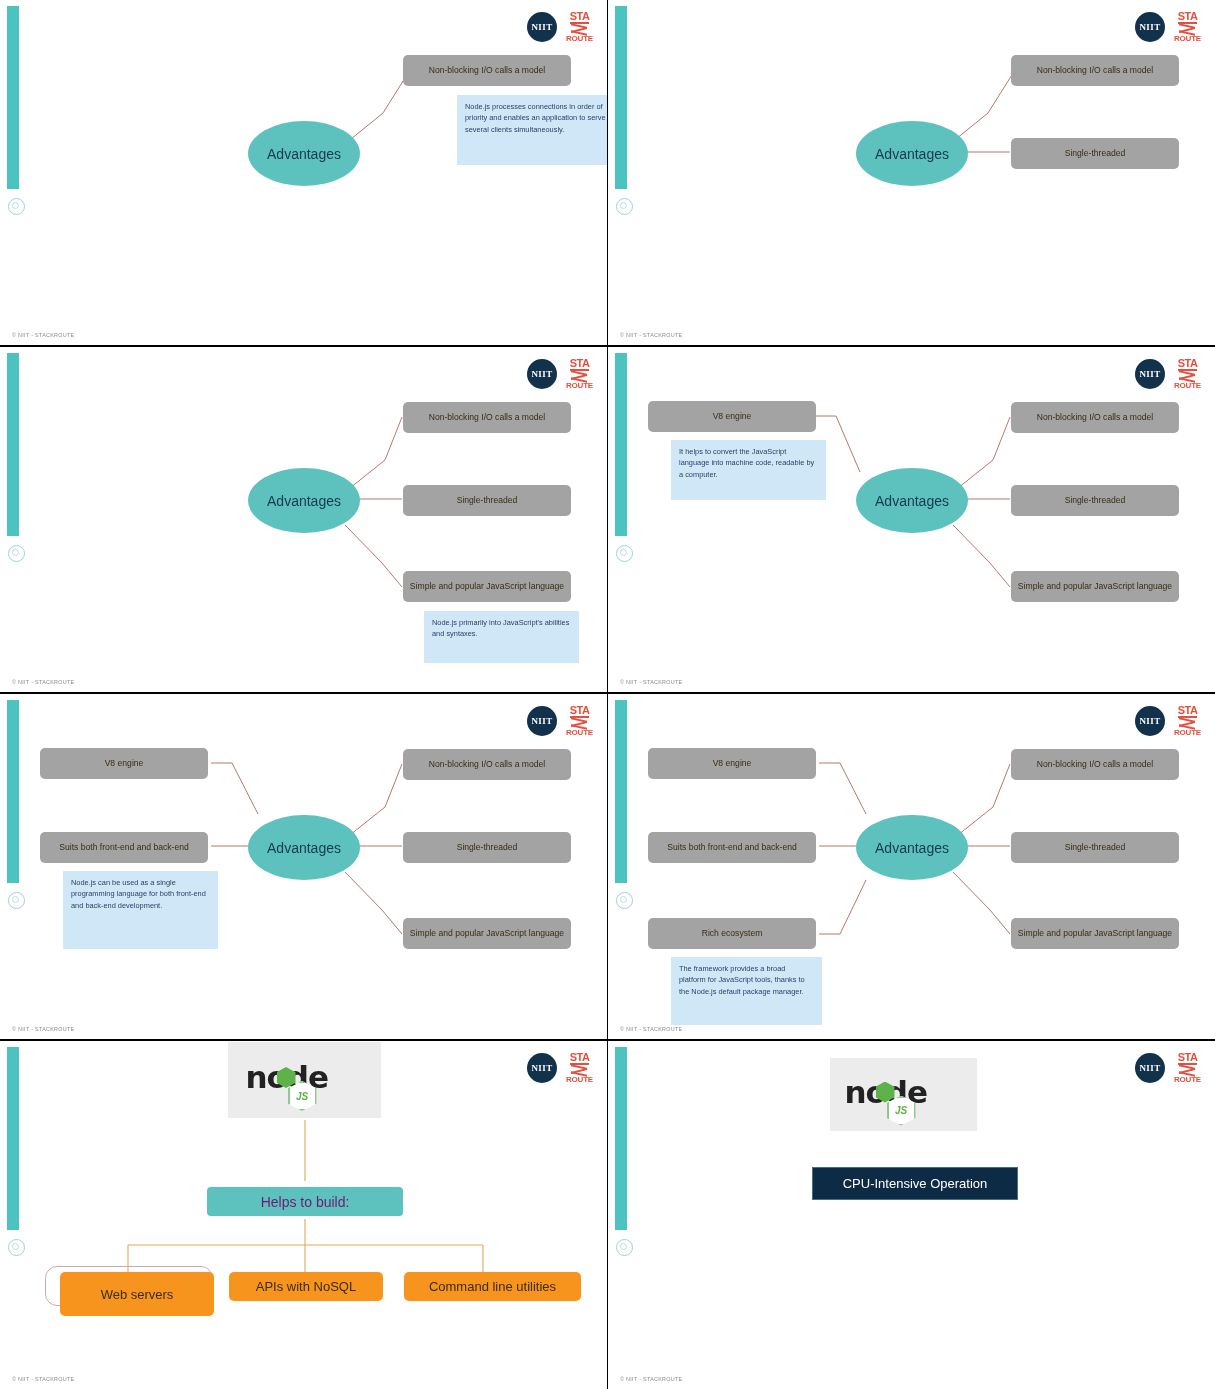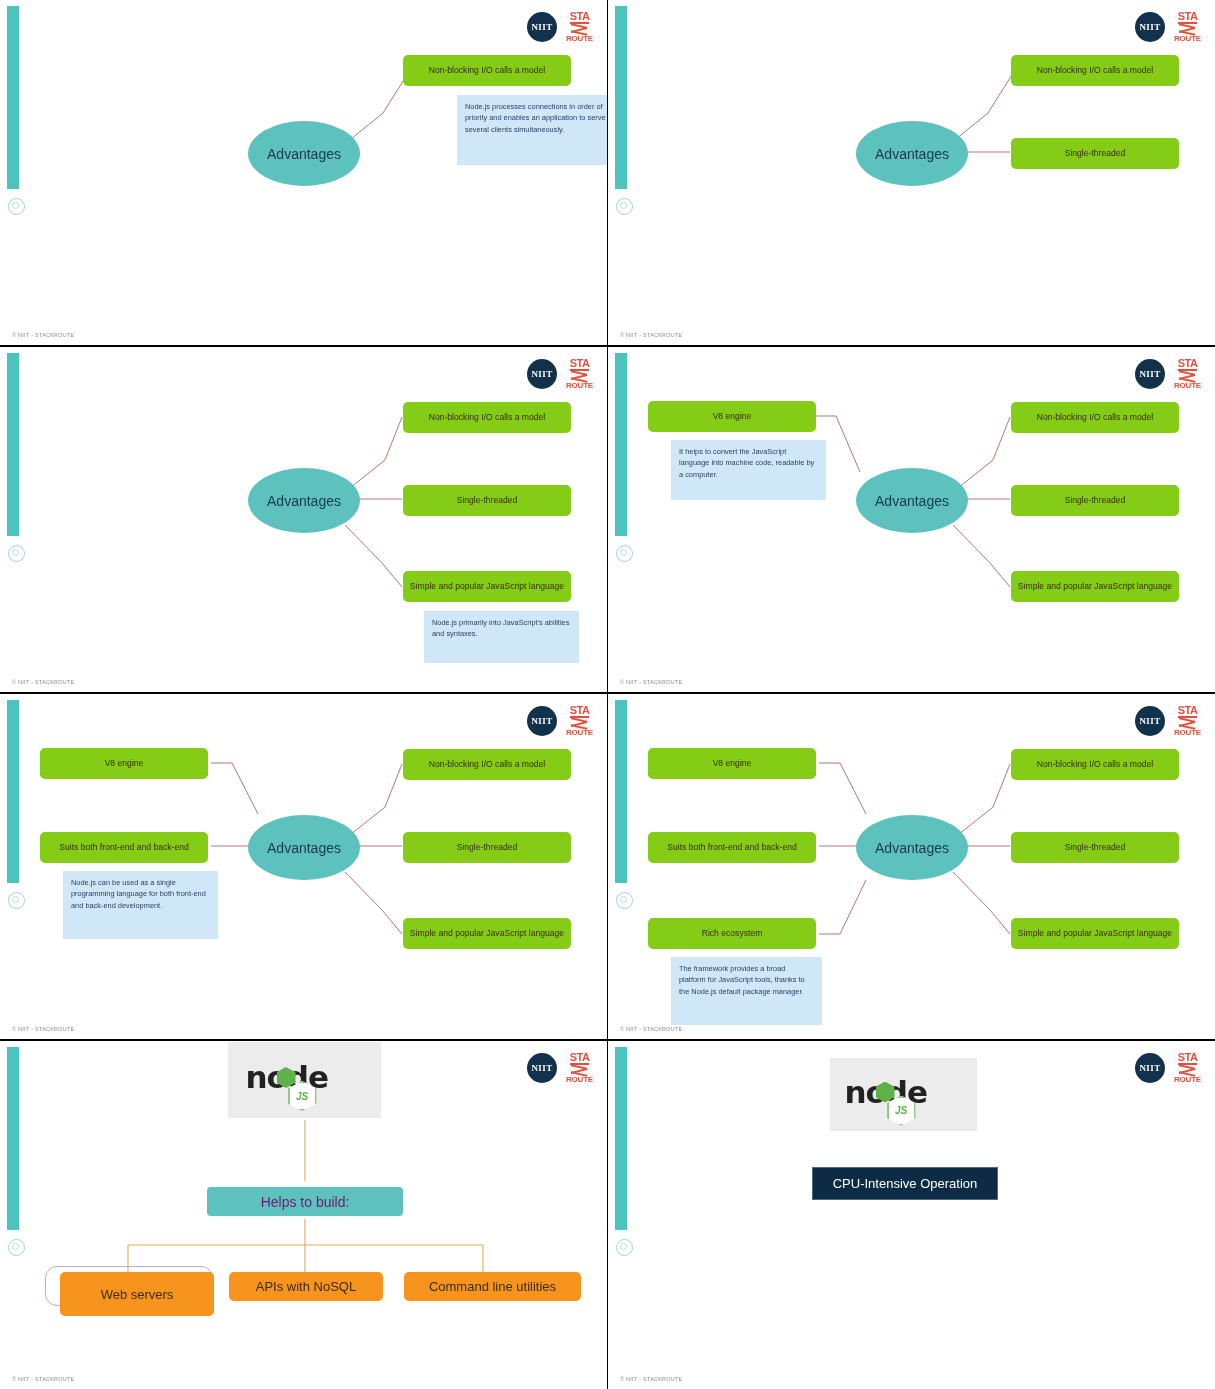--- a/index.html
+++ b/index.html
@@ -27,21 +27,21 @@
   .sr .mid i:nth-child(1){top:0;transform:skewY(12deg);}
   .sr .mid i:nth-child(2){top:3.6px;transform:skewY(-14deg);}
   .sr .mid i:nth-child(3){top:7px;transform:skewY(12deg);}
   .sr .l2{font-size:8px;font-weight:bold;letter-spacing:-.2px;}
 
   .footer{position:absolute;left:12px;bottom:7px;font-size:5.4px;color:#8a8a8a;letter-spacing:.3px;}
 
   
   .hub{position:absolute;border-radius:50%;background:#5dc2bd;display:flex;align-items:center;
        justify-content:center;color:#173a52;font-size:14px;}
-  .obox{position:absolute;background:#84cc16;border-radius:5px;display:flex;align-items:center;
+  .obox{position:absolute;background:#a3a3a3;border-radius:5px;display:flex;align-items:center;
         justify-content:center;text-align:center;color:#3a2c16;font-size:8.6px;line-height:1.25;padding:0 6px;
         box-sizing:border-box;}
   .note{position:absolute;background:#cfe7f7;color:#2c3e66;font-size:7.4px;line-height:1.55;
         padding:6px 8px;box-sizing:border-box;}
   svg.links{position:absolute;left:0;top:0;width:607px;height:348px;pointer-events:none;}
   svg.links path,svg.links line{stroke:#b3786f;stroke-width:1;fill:none;}
   svg.tree path,svg.tree line{stroke:#e0a85c;stroke-width:1.1;fill:none;}
 
   
   .nodecard{position:absolute;background:#ececec;display:flex;align-items:center;justify-content:center;}
@@ -192,21 +192,21 @@
     <svg class="links">
       <path d="M211,69 L232,69 L258,120"></path>
       <line x1="211" y1="152" x2="250" y2="152"></line>
       <path d="M345,145 L385,113 L402,70"></path>
       <line x1="358" y1="152" x2="402" y2="152"></line>
       <path d="M345,178 L382,216 L402,240"></path>
     </svg>
     <div class="hub" style="left:248px;top:121px;width:112px;height:65px;">Advantages</div>
     <div class="obox" style="left:40px;top:54px;width:168px;height:31px;">V8 engine</div>
     <div class="obox" style="left:40px;top:138px;width:168px;height:31px;">Suits both front-end and back-end</div>
-    <div class="note" style="left:63px;top:177px;width:155px;height:68px;">Node.js can be used as a single programming language for both front-end and back-end development.</div>
+    <div class="note" style="left:63px;top:177px;width:155px;height:78px;">Node.js can be used as a single programming language for both front-end and back-end development.</div>
     <div class="obox" style="left:403px;top:55px;width:168px;height:31px;">Non-blocking I/O calls a model</div>
     <div class="obox" style="left:403px;top:138px;width:168px;height:31px;">Single-threaded</div>
     <div class="obox" style="left:403px;top:224px;width:168px;height:31px;">Simple and popular JavaScript language</div>
     <div class="footer">© NIIT - STACKROUTE</div>
   </div>
 
   <div class="slide">
     <div class="rail"></div>
     <div class="rail-dot"></div>
     <div class="brand">
@@ -292,17 +292,17 @@
         <span class="l2">ROUTE</span>
       </div>
     </div>
     <div class="nodecard" style="left:222px;top:17px;width:147px;height:73px;">
       <div class="nodelogo">
         <span class="txt">node</span>
         <span class="hexg"></span>
         <span class="jsbadge">JS</span>
       </div>
     </div>
-    <div class="cpubox" style="left:204px;top:126px;width:186px;height:33px;">CPU-Intensive Operation</div>
+    <div class="cpubox" style="left:204px;top:126px;width:206px;height:33px;">CPU-Intensive Operation</div>
     <div class="footer">© NIIT - STACKROUTE</div>
   </div>
 
 </div>
 
 </body></html>

